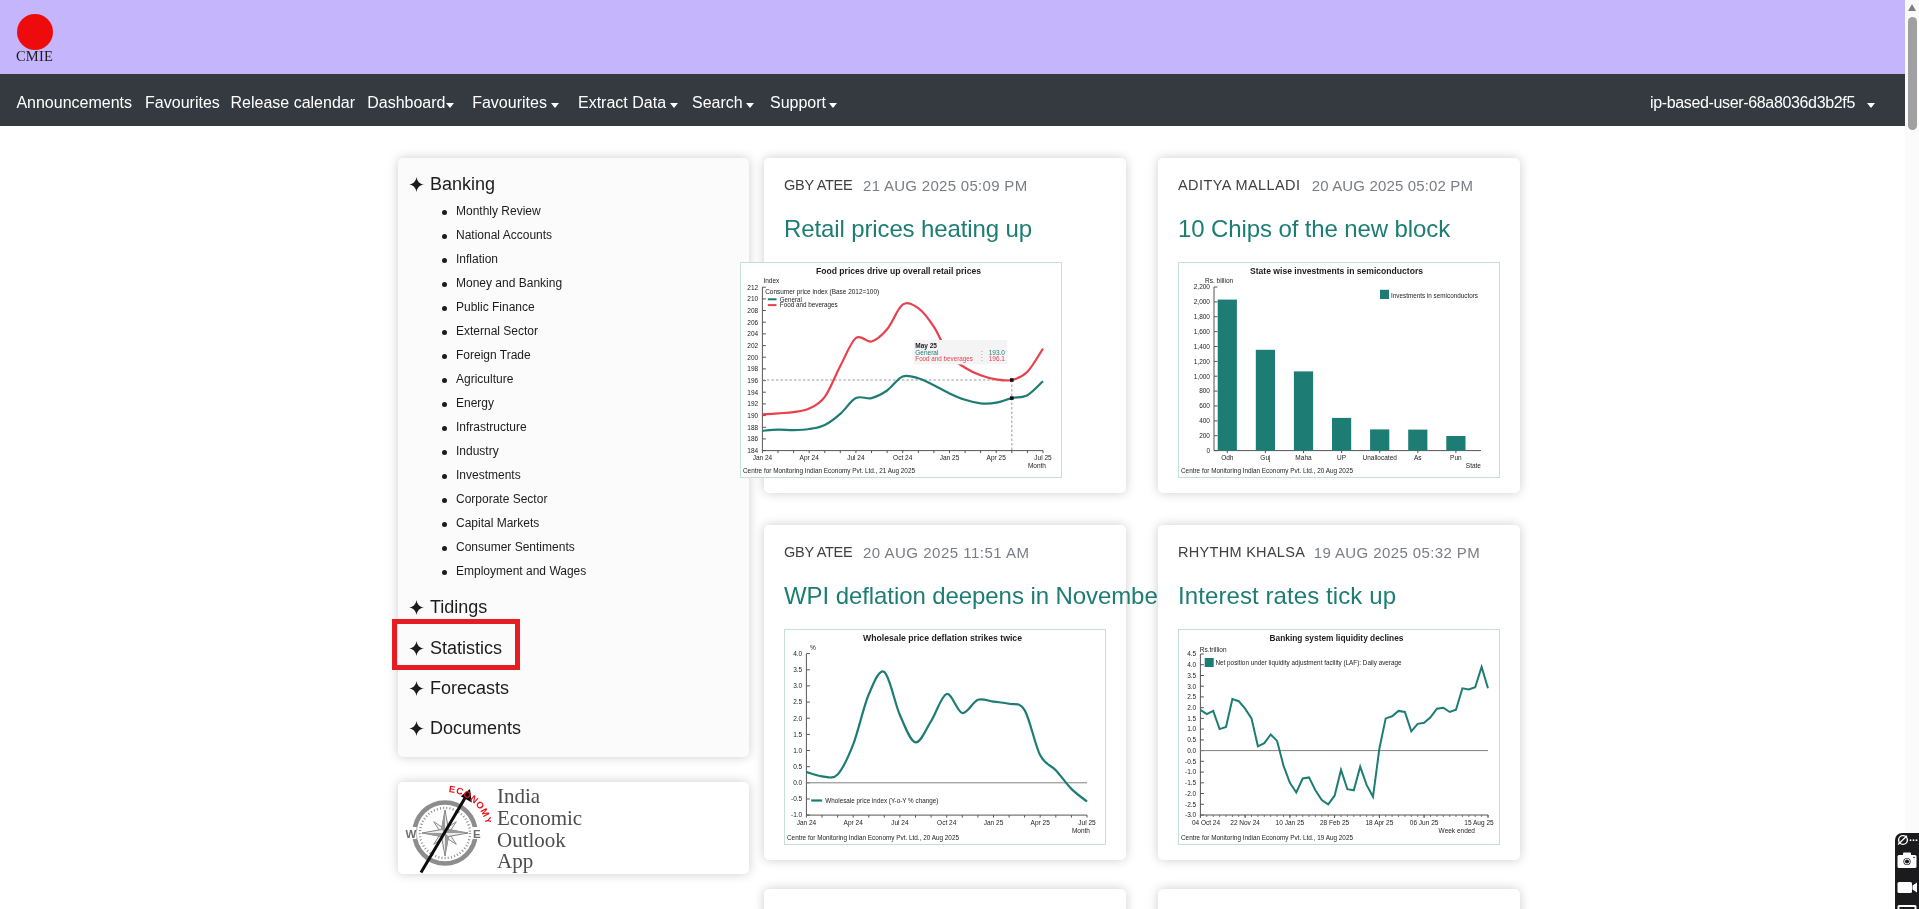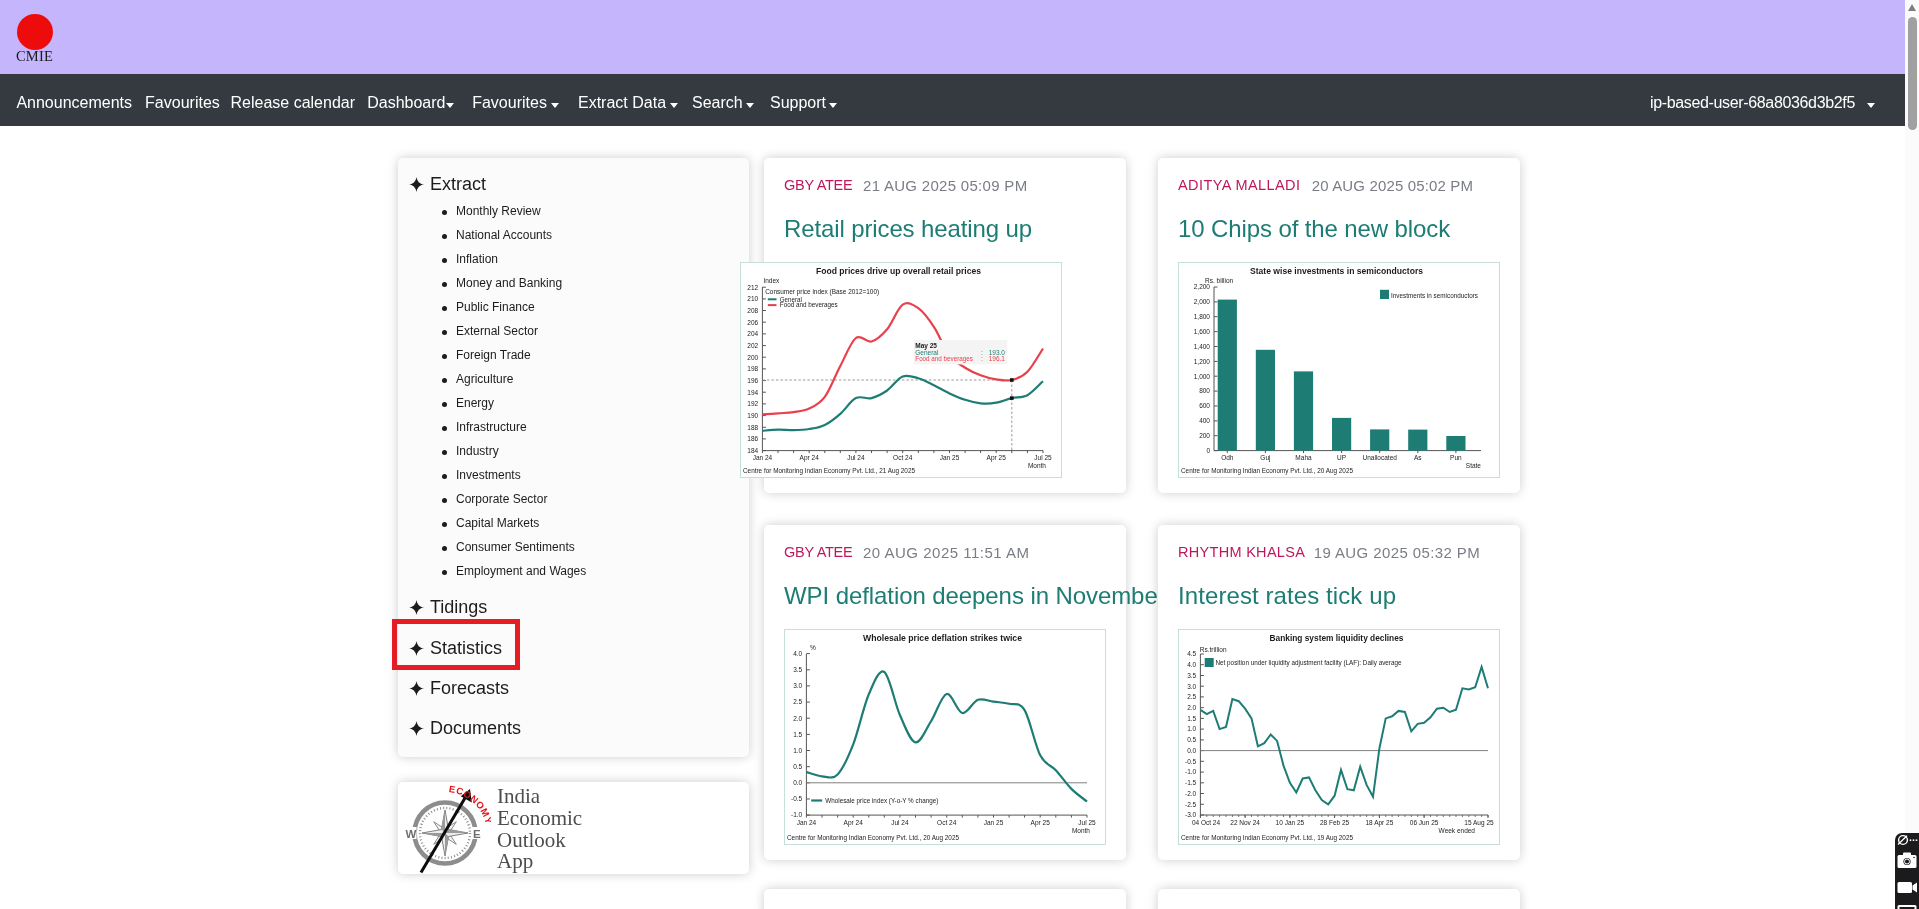--- a/index.html
+++ b/index.html
@@ -10,21 +10,21 @@
 .caret { position:absolute; width:0; height:0; border-left:4.8px solid transparent;
   border-right:4.8px solid transparent; border-top:5px solid #fff; }
 .card { position:absolute; background:#fff; border-radius:5px;
   box-shadow:0 0 11px rgba(0,0,0,0.20); }
 .scard { position:absolute; background:#fbfbfb; border-radius:5px;
   box-shadow:0 0 11px rgba(0,0,0,0.20); }
 .sec { position:absolute; font-size:18px; color:#1c1c1c; line-height:1; white-space:nowrap; }
 .li { position:absolute; font-size:12px; color:#1c1c1c; line-height:1; white-space:nowrap; }
 .li::before { content:""; position:absolute; left:-14px; top:5.4px; width:5px; height:5px;
   border-radius:50%; background:#1c1c1c; }
-.auth { position:absolute; font-size:14.5px; line-height:1; color:#be185d; white-space:nowrap; }
+.auth { position:absolute; font-size:14.5px; line-height:1; color:#404040; white-space:nowrap; }
 .date { position:absolute; font-size:15px; line-height:1; color:#7b7d85; white-space:nowrap; }
 .titl { position:absolute; font-size:24px; line-height:1; color:#1d7d74; white-space:nowrap; }
 .serif { font-family:"Liberation Serif", serif; }
 </style></head><body>
 <div class="hdr">
     <div class="abs" style="left:16.9px;top:13.8px;width:36px;height:36px;border-radius:50%;background:#ee0b0b"></div>
     <div class="abs serif" style="left:16px;top:48.6px;font-size:14.5px;color:#1c1c1c;line-height:1;letter-spacing:0.2px">CMIE</div>
   </div>
 <div class="nav">
     <div class="it" style="left:16.4px;top:21.3px">Announcements</div>
@@ -40,21 +40,21 @@
     <div class="caret" style="left:745.7px;top:28.5px"></div>
     <div class="it" style="left:770.0px;top:21.3px">Support</div>
     <div class="caret" style="left:829.2px;top:28.5px"></div>
     <div class="it" style="left:1650px;top:21.3px;letter-spacing:-0.35px">ip-based-user-68a8036d3b2f5</div>
     <div class="caret" style="left:1867px;top:28.5px"></div>
   </div>
 <div class="scard" style="left:397.5px;top:158px;width:351px;height:599px"></div>
 <svg style="position:absolute;left:409px;top:177.0px" width="15" height="15" viewBox="0 0 15 15">
     <path d="M7.5 0 C8.2 4.4 10.6 6.8 15 7.5 C10.6 8.2 8.2 10.6 7.5 15 C6.8 10.6 4.4 8.2 0 7.5 C4.4 6.8 6.8 4.4 7.5 0 Z" fill="#1c1c1c"></path>
   </svg>
-<div class="sec" style="left:430px;top:175.1px">Extract</div>
+<div class="sec" style="left:430px;top:175.1px">Banking</div>
 <svg style="position:absolute;left:409px;top:600.0px" width="15" height="15" viewBox="0 0 15 15">
     <path d="M7.5 0 C8.2 4.4 10.6 6.8 15 7.5 C10.6 8.2 8.2 10.6 7.5 15 C6.8 10.6 4.4 8.2 0 7.5 C4.4 6.8 6.8 4.4 7.5 0 Z" fill="#1c1c1c"></path>
   </svg>
 <div class="sec" style="left:430px;top:598.1px">Tidings</div>
 <svg style="position:absolute;left:409px;top:641.3px" width="15" height="15" viewBox="0 0 15 15">
     <path d="M7.5 0 C8.2 4.4 10.6 6.8 15 7.5 C10.6 8.2 8.2 10.6 7.5 15 C6.8 10.6 4.4 8.2 0 7.5 C4.4 6.8 6.8 4.4 7.5 0 Z" fill="#1c1c1c"></path>
   </svg>
 <div class="sec" style="left:430px;top:639.4px">Statistics</div>
 <svg style="position:absolute;left:409px;top:681.0px" width="15" height="15" viewBox="0 0 15 15">
     <path d="M7.5 0 C8.2 4.4 10.6 6.8 15 7.5 C10.6 8.2 8.2 10.6 7.5 15 C6.8 10.6 4.4 8.2 0 7.5 C4.4 6.8 6.8 4.4 7.5 0 Z" fill="#1c1c1c"></path>

